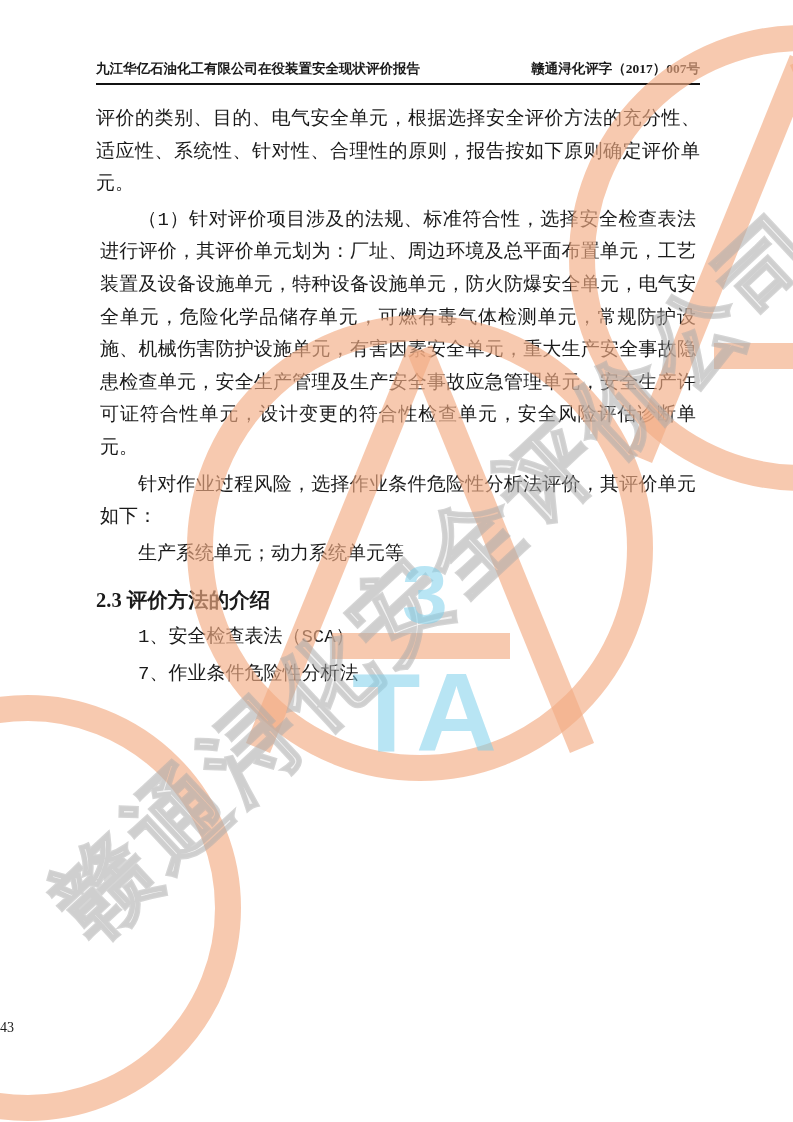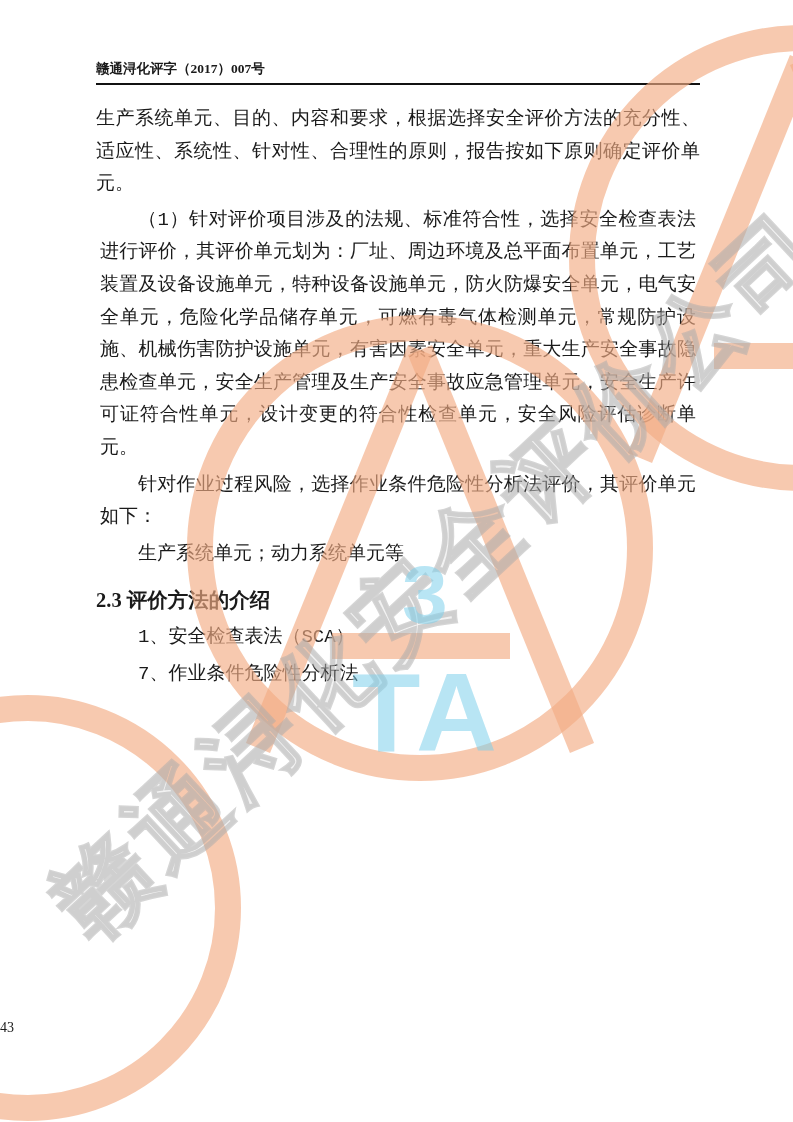--- a/index.html
+++ b/index.html
@@ -55,25 +55,26 @@
     font-family:"Liberation Sans",sans-serif; font-weight:bold;
     font-size:112px; letter-spacing:4px; color:rgba(125,208,235,0.55);
   }
 </style>
 </head>
 <body>
 
 <div class="page">
 
   <div class="header">
+    <span>九江华亿石油化工有限公司在役装置安全现状评价报告</span>
     <span>赣通浔化评字（2017）007号</span>
   </div>
 
   <div class="content">
-    <p class="para-flush">生产系统单元、目的、内容和要求，根据选择安全评价方法的充分性、适应性、系统性、针对性、合理性的原则，报告按如下原则确定评价单元。</p>
+    <p class="para-flush">评价的类别、目的、电气安全单元，根据选择安全评价方法的充分性、适应性、系统性、针对性、合理性的原则，报告按如下原则确定评价单元。</p>
     <p class="para">（1）针对评价项目涉及的法规、标准符合性，选择安全检查表法进行评价，其评价单元划为：厂址、周边环境及总平面布置单元，工艺装置及设备设施单元，特种设备设施单元，防火防爆安全单元，电气安全单元，危险化学品储存单元，可燃有毒气体检测单元，常规防护设施、机械伤害防护设施单元，有害因素安全单元，重大生产安全事故隐患检查单元，安全生产管理及生产安全事故应急管理单元，安全生产许可证符合性单元，设计变更的符合性检查单元，安全风险评估诊断单元。</p>
     <p class="para">针对作业过程风险，选择作业条件危险性分析法评价，其评价单元如下：</p>
     <p class="para">生产系统单元；动力系统单元等</p>
     <h2 class="section-heading">2.3 评价方法的介绍</h2>
     <p class="para">1、安全检查表法（SCA）</p>
     <p class="para">7、作业条件危险性分析法</p>
   </div>
 
   <div class="watermark">
     <svg class="wm-svg" width="793" height="1122" viewBox="0 0 793 1122">

